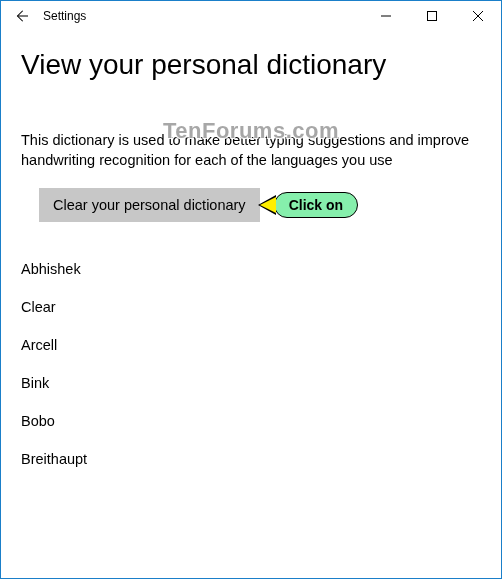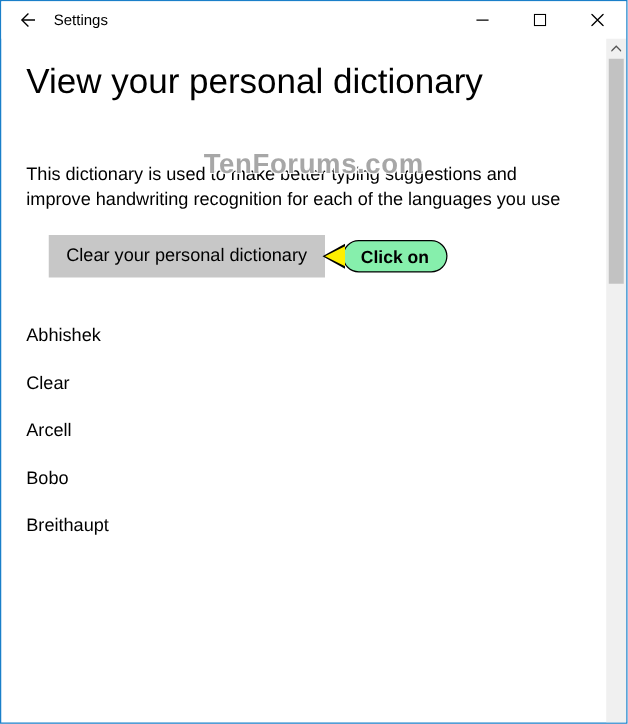--- a/index.html
+++ b/index.html
@@ -49,20 +49,21 @@
     justify-content: center;
   }
   .window-btn svg { width: 10px; height: 10px; }
   .content-wrap {
     position: absolute;
     top: 30px;
     left: 0;
     right: 0;
     bottom: 0;
     display: flex;
+    flex-direction: column;
   }
   .content {
     flex: 1;
     padding: 18px 20px 0 20px;
     position: relative;
     overflow: hidden;
   }
   .page-title {
     font-size: 28px;
     font-weight: 300;
@@ -211,20 +212,21 @@
       <button class="clear-btn">Clear your personal dictionary</button>
       <div class="callout">
         <div class="callout-tri"></div>
         <div class="callout-bubble">Click on</div>
       </div>
     </div>
     <ul class="word-list">
       <li>Abhishek</li>
       <li>Clear</li>
       <li>Arcell</li>
+      <li>Bink</li>
       <li>Bobo</li>
       <li>Breithaupt</li>
     </ul>
   </div>
   <div class="scrollbar">
     <div class="scroll-arrow top">
       <svg viewBox="0 0 8 8">
           <path d="M0 6 L4 2 L8 6" stroke="#555" stroke-width="1" fill="none"></path>
         </svg>
     </div>

